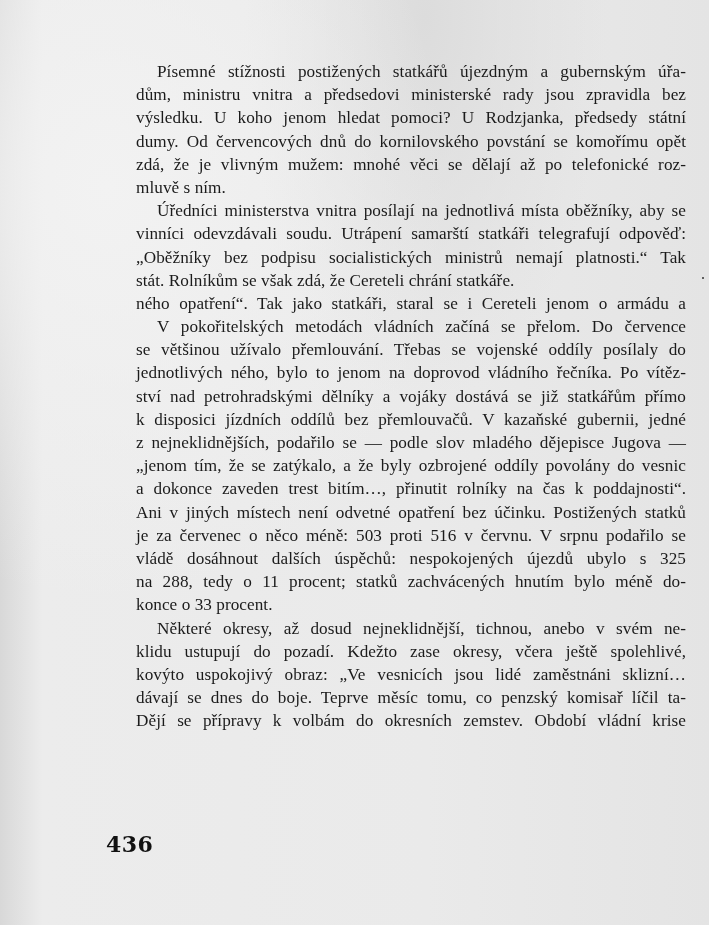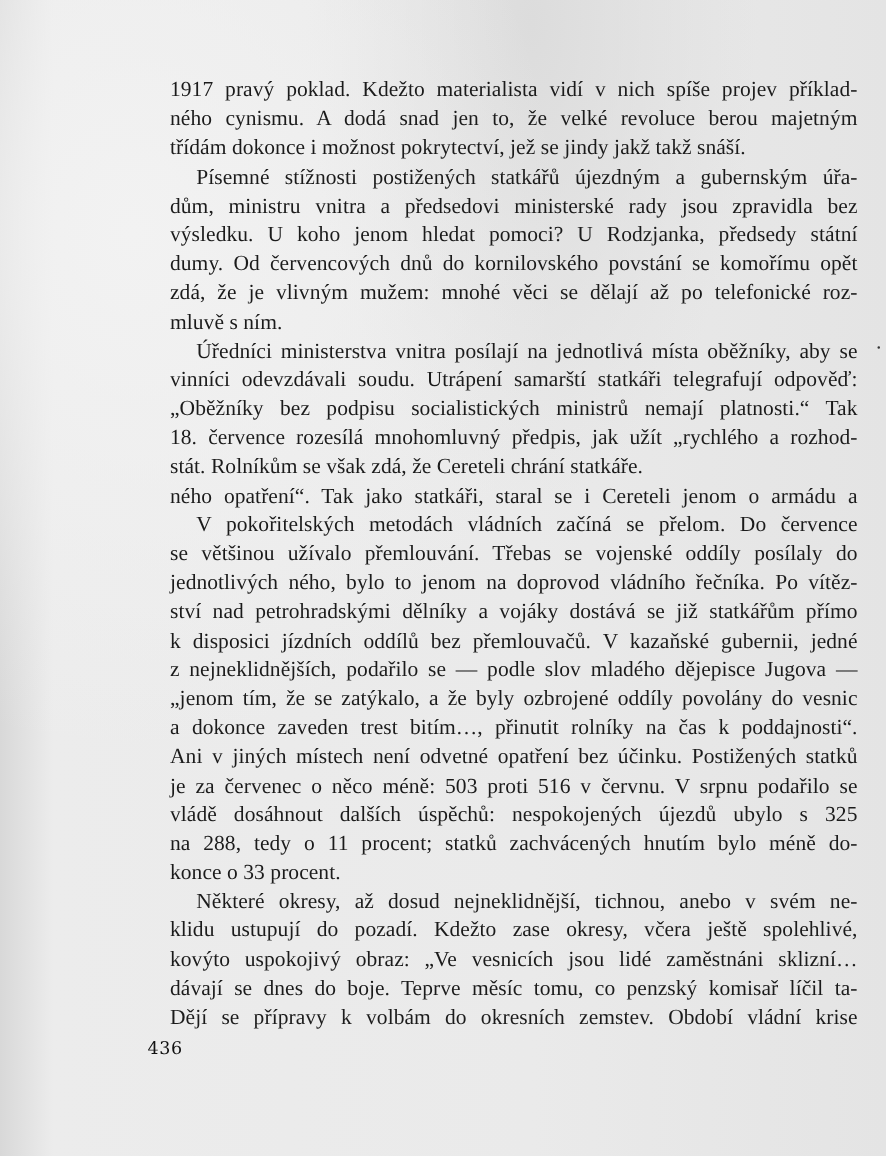--- a/index.html
+++ b/index.html
@@ -44,61 +44,54 @@
     padding-left: 21px;
   }
   .line.last {
     text-align-last: left;
   }
   .page-number {
     position: absolute;
     left: 106px;
     top: 831px;
     font-family: "DejaVu Serif", "Liberation Serif", serif;
-    font-weight: normal;
-    font-size: 14px;
+    font-weight: bold;
+    font-size: 22px;
     letter-spacing: 0.5px;
     color: #111;
-    margin-left: 12px;
   }
   .specks {
     position: absolute;
     right: 5px;
     top: 277px;
     width: 2px; height: 2px;
     background: #333;
     border-radius: 50%;
   }
 </style>
 </head>
 <body>
 
 <div class="page">
   <div class="text-block">
 
-    <div>
-      <span class="line">1917 pravý poklad. Kdežto materialista vidí v nich spíše projev příklad-</span>
-      <span class="line">ného cynismu. A dodá snad jen to, že velké revoluce berou majetným</span>
-      <span class="line last">třídám dokonce i možnost pokrytectví, jež se jindy jakž takž snáší.</span>
-    </div>
 
     <div>
       <span class="line indent">Písemné stížnosti postižených statkářů újezdným a gubernským úřa-</span>
       <span class="line">dům, ministru vnitra a předsedovi ministerské rady jsou zpravidla bez</span>
       <span class="line">výsledku. U koho jenom hledat pomoci? U Rodzjanka, předsedy státní</span>
       <span class="line">dumy. Od červencových dnů do kornilovského povstání se komořímu opět</span>
       <span class="line">zdá, že je vlivným mužem: mnohé věci se dělají až po telefonické roz-</span>
       <span class="line last">mluvě s ním.</span>
     </div>
 
     <div>
       <span class="line indent">Úředníci ministerstva vnitra posílají na jednotlivá místa oběžníky, aby se</span>
       <span class="line">vinníci odevzdávali soudu. Utrápení samarští statkáři telegrafují odpověď:</span>
       <span class="line">„Oběžníky bez podpisu socialistických ministrů nemají platnosti.“ Tak</span>
-      <span class="line">18. července rozesílá mnohomluvný předpis, jak užít „rychlého a rozhod-</span>
       <span class="line last">stát. Rolníkům se však zdá, že Cereteli chrání statkáře.</span>
       <span class="line">ného opatření“. Tak jako statkáři, staral se i Cereteli jenom o armádu a</span>
     </div>
 
     <div>
       <span class="line indent">V pokořitelských metodách vládních začíná se přelom. Do července</span>
       <span class="line">se většinou užívalo přemlouvání. Třebas se vojenské oddíly posílaly do</span>
       <span class="line">jednotlivých ného, bylo to jenom na doprovod vládního řečníka. Po vítěz-</span>
       <span class="line">ství nad petrohradskými dělníky a vojáky dostává se již statkářům přímo</span>
       <span class="line">k disposici jízdních oddílů bez přemlouvačů. V kazaňské gubernii, jedné</span>

